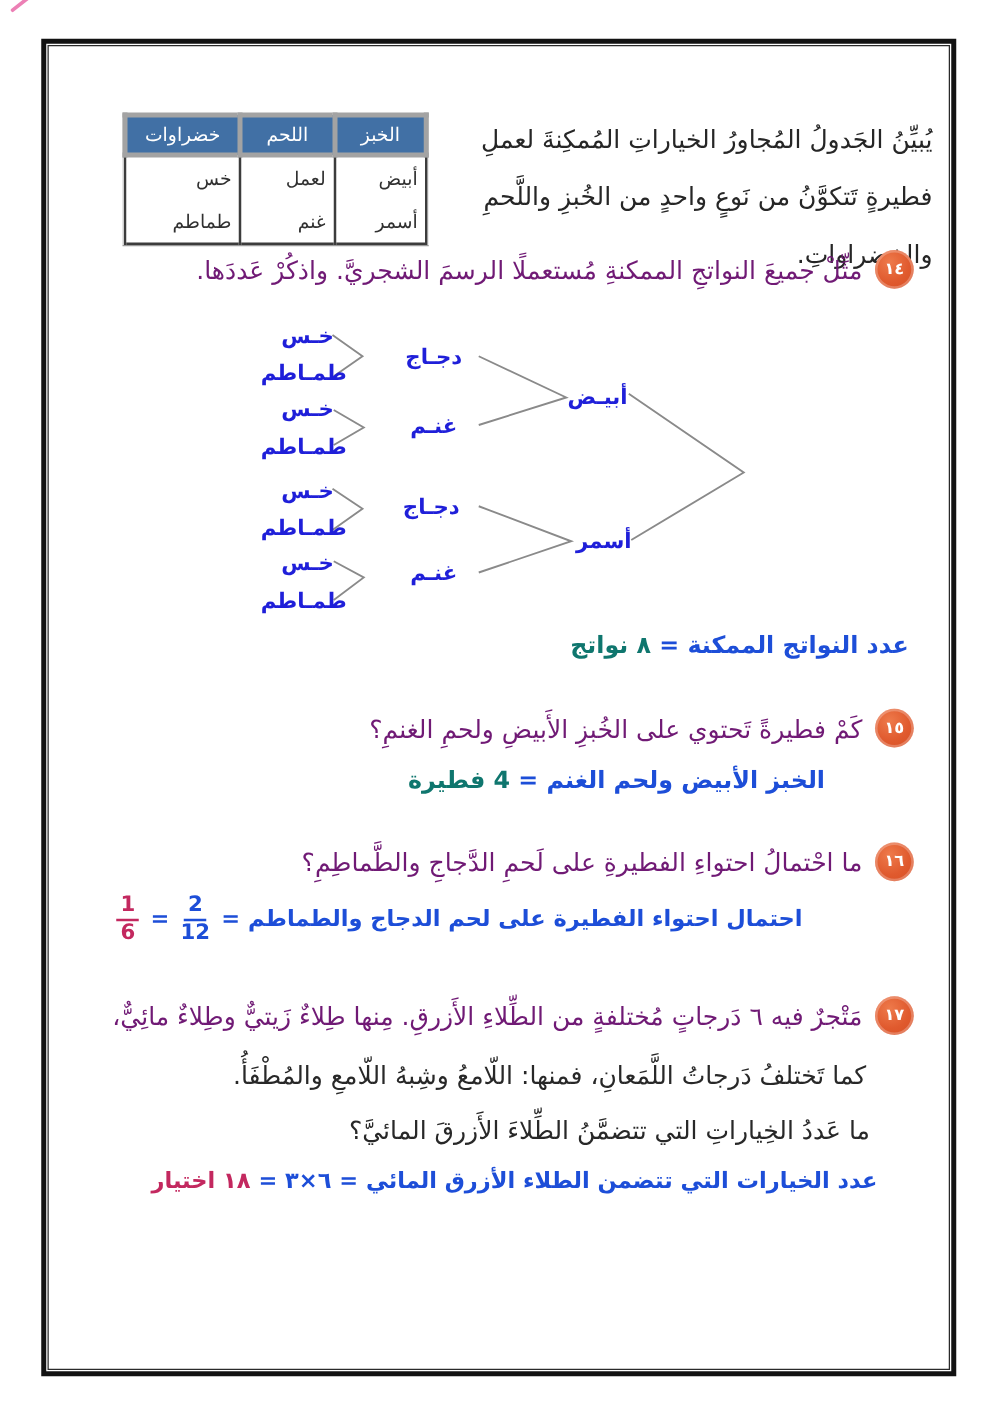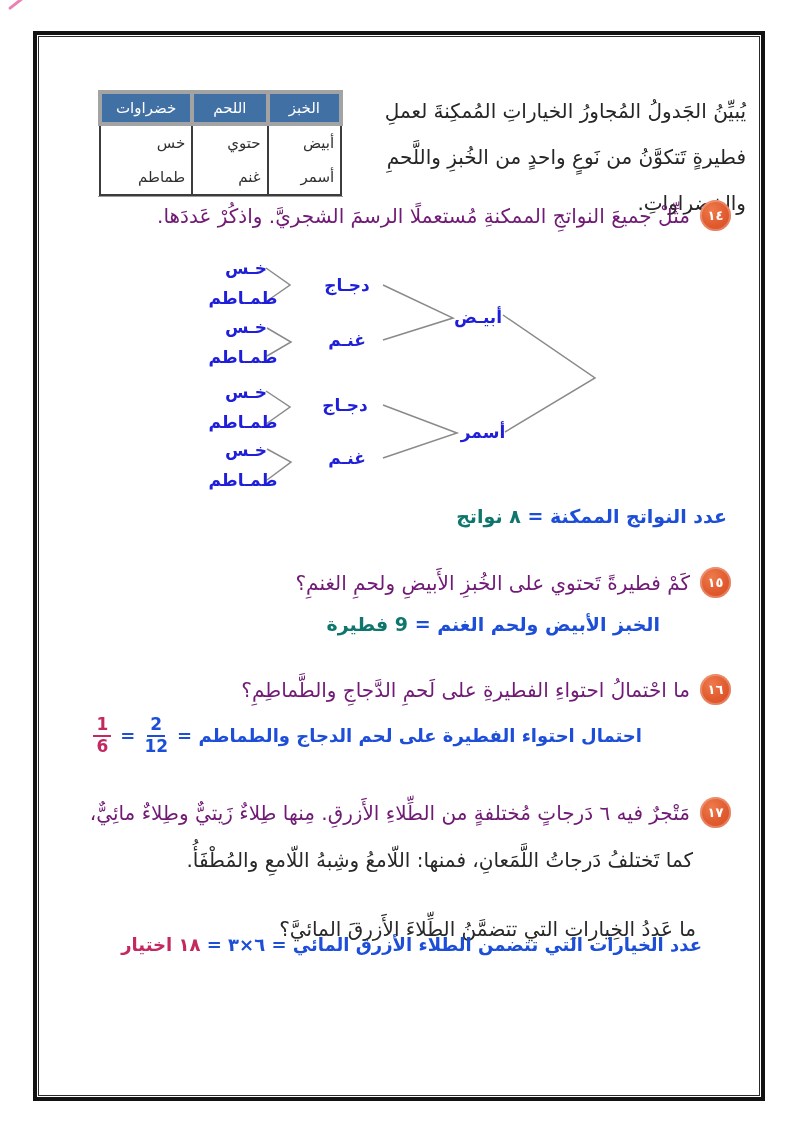--- a/index.html
+++ b/index.html
@@ -63,21 +63,21 @@
     <thead>
       <tr>
         <th class="col-bread">الخبز</th>
         <th class="col-meat">اللحم</th>
         <th class="col-veg">خضراوات</th>
       </tr>
     </thead>
     <tbody>
       <tr>
         <td>أبيض</td>
-        <td>حتوي</td>
+        <td>لعمل</td>
         <td>خس</td>
       </tr>
       <tr>
         <td>أسمر</td>
         <td>غنم</td>
         <td>طماطم</td>
       </tr>
     </tbody>
   </table>
 </div>
@@ -128,21 +128,21 @@
 
 <div class="problem-row" style="top:567px;right:69px;">
   <div class="badge">
     <span>١٥</span>
   </div>
   <div class="q-text">كَمْ فطيرةً تَحتوي على الخُبزِ الأَبيضِ ولحمِ الغنمِ؟</div>
 </div>
 
 <div class="answer" style="top:613px;right:140px;font-size:19px;">
   <span class="ans-blue">الخبز الأبيض ولحم الغنم =</span>
-  <span class="ans-pink">9 فطيرة</span>
+  <span class="ans-pink">4 فطيرة</span>
 </div>
 
 <div class="problem-row" style="top:674px;right:69px;">
   <div class="badge">
     <span>١٦</span>
   </div>
   <div class="q-text">ما احْتمالُ احتواءِ الفطيرةِ على لَحمِ الدَّجاجِ والطَّماطِمِ؟</div>
 </div>
 
 <div class="answer answer-flex" style="top:716px;right:158px;font-size:18px;">
@@ -158,18 +158,18 @@
   </span>
 </div>
 
 <div class="problem-row" style="top:797px;right:69px;">
   <div class="badge">
     <span>١٧</span>
   </div>
   <div class="q-text">مَتْجرٌ فيه ٦ دَرجاتٍ مُختلفةٍ من الطِّلاءِ الأَزرقِ. مِنها طِلاءٌ زَيتيٌّ وطِلاءٌ مائِيٌّ،</div>
 </div>
 <div class="cont-line" style="top:848px;right:107px;">كما تَختلفُ دَرجاتُ اللَّمَعانِ، فمنها: اللّامعُ وشِبهُ اللّامعِ والمُطْفَأُ.</div>
-<div class="cont-line" style="top:892px;right:104px;margin-top:25px;">ما عَددُ الخِياراتِ التي تتضمَّنُ الطِّلاءَ الأَزرقَ المائيَّ؟</div>
+<div class="cont-line" style="top:892px;right:104px;">ما عَددُ الخِياراتِ التي تتضمَّنُ الطِّلاءَ الأَزرقَ المائيَّ؟</div>
 
 <div class="answer" style="top:934px;right:98px;font-size:18px;">
   <span class="ans-blue">عدد الخيارات التي تتضمن الطلاء الأزرق المائي = ٦×٣ =</span>
   <span class="ans-crimson">١٨ اختيار</span>
 </div>
 
 </body></html>

